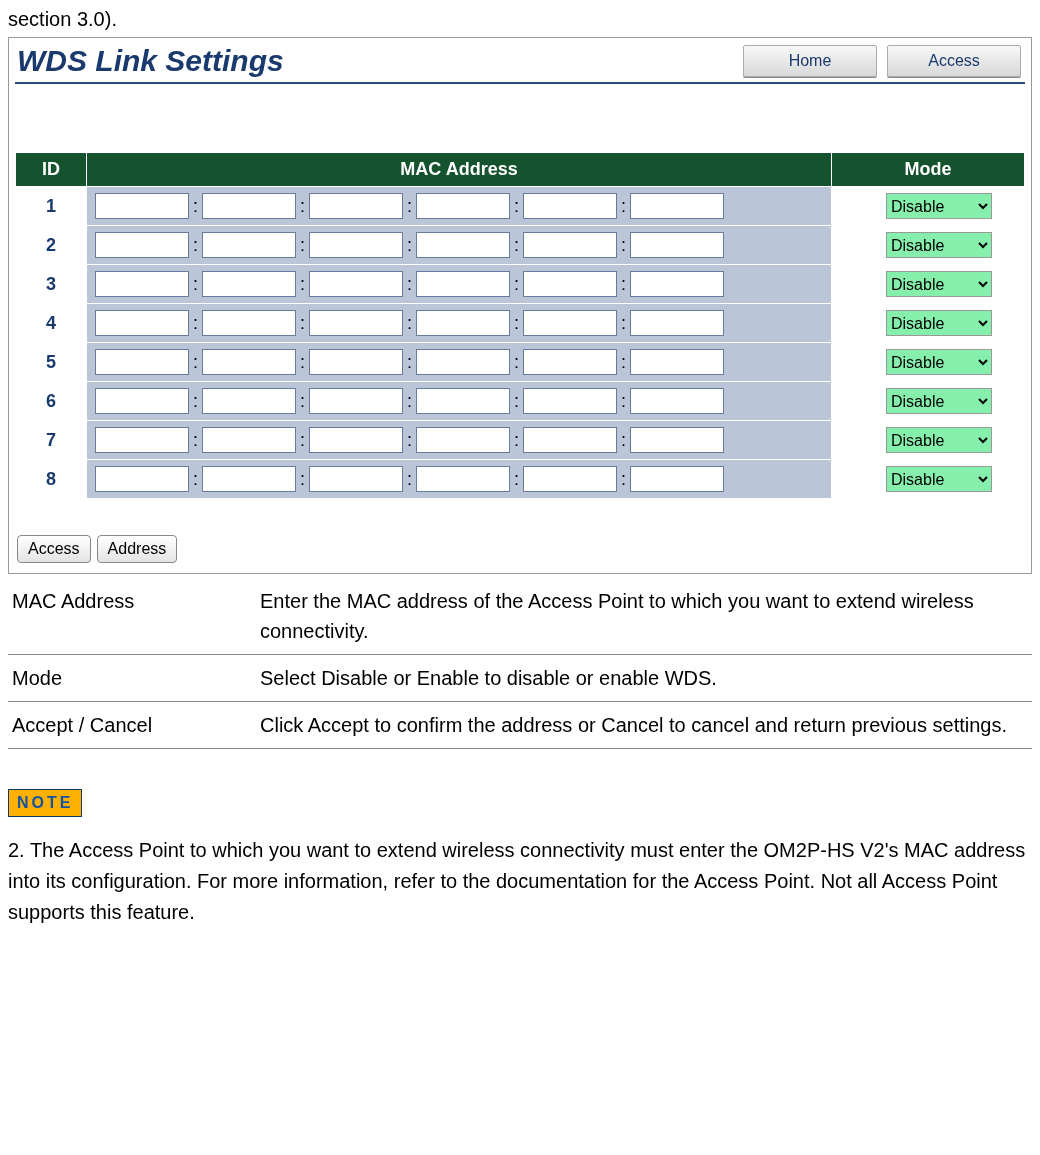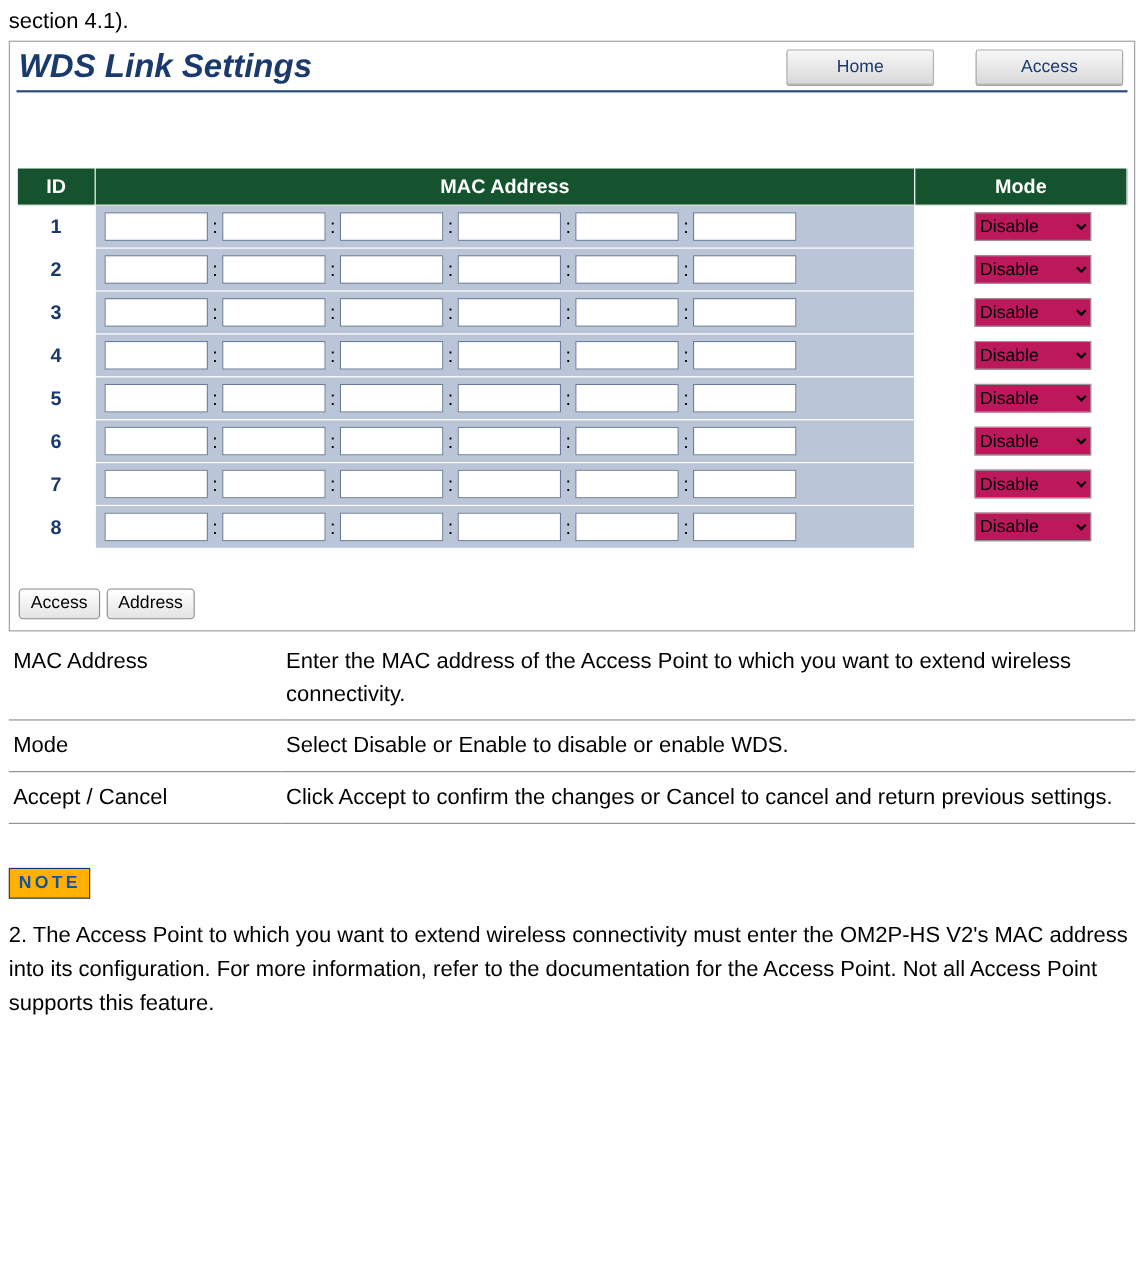--- a/index.html
+++ b/index.html
@@ -47,21 +47,20 @@
       font-size: 16px;
       color: #1a3a6e;
       background: linear-gradient(#f8f8f8, #d8d8d8);
       border: 1px solid #aaa;
       border-radius: 2px;
       box-shadow: 0 1px 0 #888;
       display: flex;
       align-items: center;
       justify-content: center;
       cursor: pointer;
-      margin-left: 28px;
     }
     table.wds-table {
       width: 100%;
       border-collapse: collapse;
       table-layout: fixed;
     }
     table.wds-table th {
       background: #14532d;
       color: #fff;
       font-weight: bold;
@@ -107,21 +106,21 @@
     .mac-sep {
       color: #000;
       font-size: 18px;
       padding: 0 2px;
     }
     .mode-select {
       width: 106px;
       height: 26px;
       font-size: 16px;
       border: 1px solid #999;
-      background: #be185d;
+      background: #86efac;
       margin-left: 22px;
     }
     .panel-footer-buttons {
       margin-top: 36px;
       display: flex;
       gap: 6px;
       padding-left: 2px;
     }
     .footer-btn {
       font-size: 16px;
@@ -161,21 +160,21 @@
     .note-list {
       font-size: 20px;
       line-height: 1.55;
     }
   </style>
 </head>
 <body>
 
 
 
-<div class="intro-text">section 4.1).</div>
+<div class="intro-text">section 3.0).</div>
 
 <div class="panel">
   <div class="panel-header">
     <div class="panel-title">WDS Link Settings</div>
     <div class="header-buttons">
       <div class="header-btn">Home</div>
       <div class="header-btn">Access</div>
     </div>
   </div>
 
@@ -354,21 +353,21 @@
       <tr>
         <td class="label-col">MAC Address</td>
         <td>Enter the MAC address of the Access Point to which you want to extend wireless connectivity.</td>
       </tr>
       <tr>
         <td class="label-col">Mode</td>
         <td>Select Disable or Enable to disable or enable WDS.</td>
       </tr>
       <tr>
         <td class="label-col">Accept / Cancel</td>
-        <td>Click Accept to confirm the changes or Cancel to cancel and return previous settings.</td>
+        <td>Click Accept to confirm the address or Cancel to cancel and return previous settings.</td>
       </tr>
     </tbody>
 </table>
 
 <div class="note-badge">NOTE</div>
 
 <div class="note-list" id="note-list">
     <div>2. The Access Point to which you want to extend wireless connectivity must enter the OM2P-HS V2's MAC address into its configuration. For more information, refer to the documentation for the Access Point. Not all Access Point supports this feature.</div>
   </div>
 

